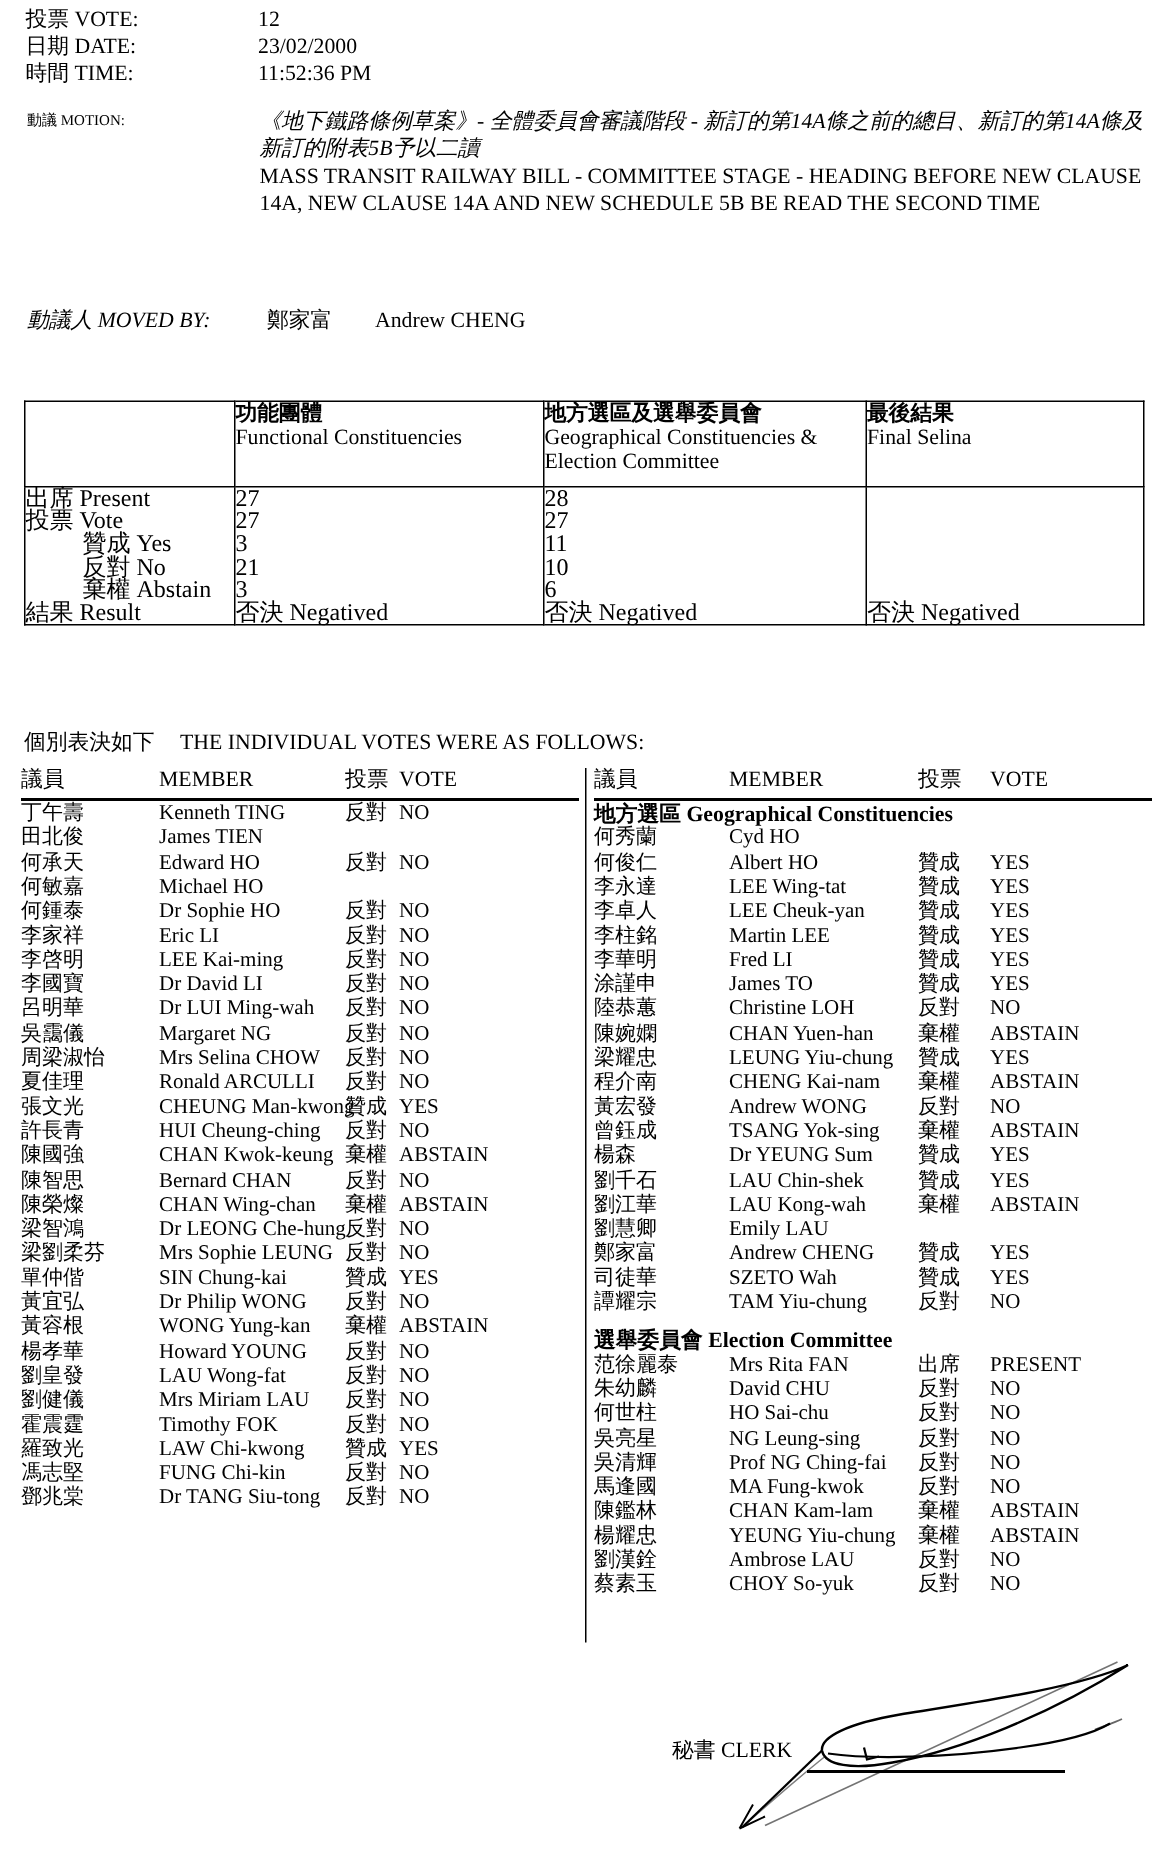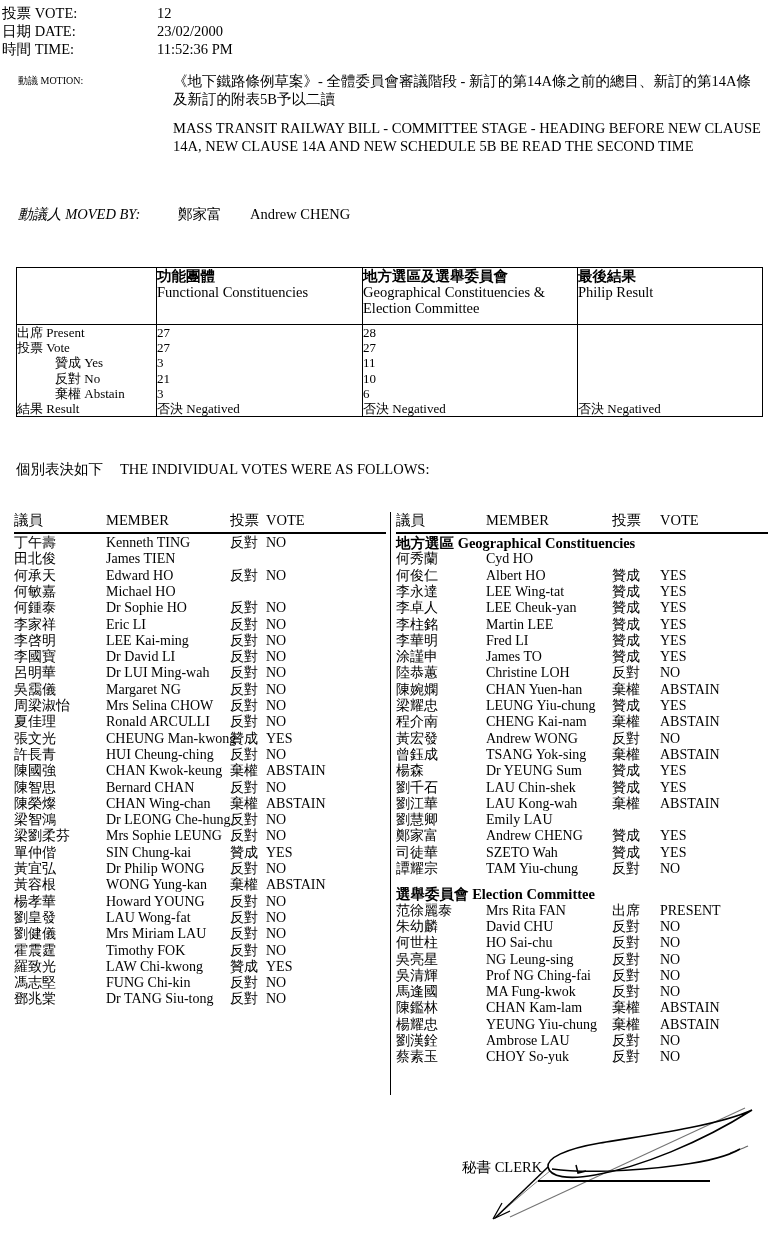--- a/index.html
+++ b/index.html
@@ -18,21 +18,21 @@
 
   .page {
     position: relative;
     width: 780px;
     height: 1233px;
   }
 
   
   .meta {
     position: absolute;
-    left: 2px;
+    left: 17px;
     top: 4px;
     width: 520px;
   }
   .meta-row {
     display: flex;
     line-height: 18px;
     font-size: 14.5px;
     white-space: nowrap;
   }
   .meta-label {
@@ -59,25 +59,26 @@
     white-space: nowrap;
   }
   .motion-body {
     flex: 1 1 auto;
     font-size: 14.5px;
     line-height: 18px;
   }
   .motion-zh {
     font-size: 14.5px;
     line-height: 18px;
+    font-style: italic;
   }
   .motion-en {
     font-size: 14.5px;
     line-height: 18px;
-    margin-top: 11px;
+    margin-top: 1px;
   }
 
   
   .movedby {
     position: absolute;
     left: 18px;
     top: 205px;
     display: flex;
     font-size: 14.5px;
     line-height: 18px;
@@ -111,33 +112,33 @@
     padding: 2px 4px 4px 4px;
     height: 56px;
     line-height: 16px;
   }
   .hdr-zh { font-weight: bold; font-size: 14.5px; }
   .hdr-en { font-size: 14.5px; }
 
   .body-cell {
     padding: 2px 4px 3px 4px;
     line-height: 15.2px;
-    font-size: 13px;
+    font-size: 16px;
   }
   .rowlabels div { white-space: nowrap; }
   .indent { padding-left: 38px; }
   .lbl-zh { }
   .nums div { line-height: 15.2px; }
   .final-spacer { height: 76px; }
 
   
   .indiv-head {
     position: absolute;
     left: 16px;
-    top: 460px;
+    top: 486px;
     font-size: 14.5px;
     line-height: 18px;
     white-space: nowrap;
     display: flex;
     align-items: center;
   }
   .indiv-zh { width: 104px; flex: 0 0 104px; }
   .indiv-en { flex: 0 0 auto; }
 
   
@@ -211,21 +212,21 @@
   
   .sig-area {
     position: absolute;
     left: 400px;
     top: 1105px;
     width: 380px;
     height: 120px;
   }
   .sig-label {
     position: absolute;
-    left: 62px;
+    left: 48px;
     top: 54px;
     font-size: 14.5px;
     line-height: 16px;
     white-space: nowrap;
   }
   .sig-line {
     position: absolute;
     left: 138px;
     top: 75px;
     width: 172px;
@@ -285,21 +286,21 @@
         <td class="hdr-cell">
           <div class="hdr-zh">功能團體</div>
           <div class="hdr-en">Functional Constituencies</div>
         </td>
         <td class="hdr-cell">
           <div class="hdr-zh">地方選區及選舉委員會</div>
           <div class="hdr-en">Geographical Constituencies &amp; Election Committee</div>
         </td>
         <td class="hdr-cell">
           <div class="hdr-zh">最後結果</div>
-          <div class="hdr-en">Philip Result</div>
+          <div class="hdr-en">Final Selina</div>
         </td>
       </tr>
       <tr>
         <td class="body-cell rowlabels">
           <div><span class="lbl-zh">出席</span> <span>Present</span></div>
           <div><span class="lbl-zh">投票</span> <span>Vote</span></div>
           <div class="indent"><span class="lbl-zh">贊成</span> <span>Yes</span></div>
           <div class="indent"><span class="lbl-zh">反對</span> <span>No</span></div>
           <div class="indent"><span class="lbl-zh">棄權</span> <span>Abstain</span></div>
           <div><span class="lbl-zh">結果</span> <span>Result</span></div>

